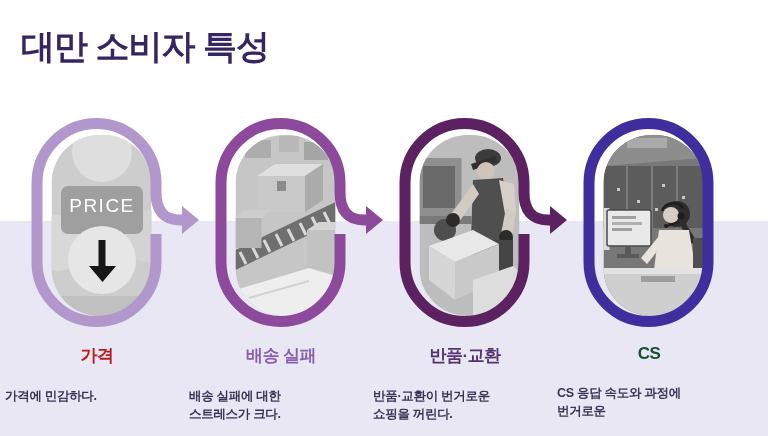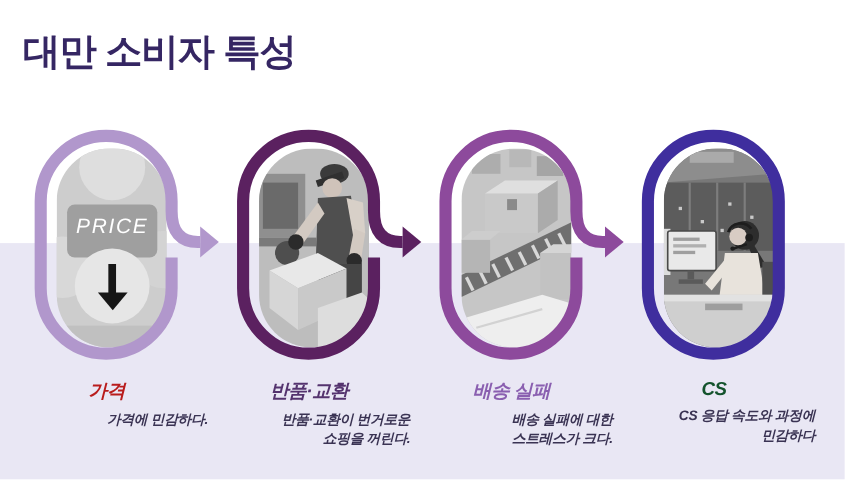--- a/index.html
+++ b/index.html
@@ -8,36 +8,36 @@
     background:#ffffff;
     font-family:"Liberation Sans","DejaVu Sans",sans-serif;
   }
   .stage{position:absolute;inset:0;}
   .band{position:absolute;left:0;top:221px;width:768px;height:215px;background:#e9e7f4;}
   .title{
     position:absolute;left:21px;top:24px;margin:0;
     font-size:34px;font-weight:800;letter-spacing:-1px;color:#352663;
   }
   .cards{position:absolute;left:5px;top:118px;width:758px;display:flex;}
-  .card{width:184px;position:relative;flex:0 0 184px;font-style:italic;}
+  .card{width:184px;position:relative;flex:0 0 184px;}
   .card svg.frame{display:block;overflow:visible;}
   .frame-stroke{fill:none;stroke-width:11;}
   .c0 .frame-stroke{stroke:#b197cc;} .c0 .frame-fill{fill:#b197cc;}
   .c1 .frame-stroke{stroke:#8d4a9c;} .c1 .frame-fill{fill:#8d4a9c;}
   .c2 .frame-stroke{stroke:#5b2160;} .c2 .frame-fill{fill:#5b2160;}
   .c3 .frame-stroke{stroke:#3f2e9e;}
   .step-label{
     margin-top:11px;text-align:center;font-size:17px;font-weight:800;letter-spacing:-0.5px;
   }
   .c0 .step-label{color:#b91c1c;}
   .c1 .step-label{color:#8a5fb0;}
   .c2 .step-label{color:#54336e;}
   .c3 .step-label{color:#14532d;}
   .step-desc{
-    margin-top:5px;text-align:right;font-size:12.5px;font-weight:700;
+    margin-top:20px;text-align:left;font-size:12.5px;font-weight:700;
     line-height:1.45;color:#3a3353;white-space:pre-line;letter-spacing:-0.3px;
   }
   .price-text{fill:#ffffff;font-size:19px;letter-spacing:1.5px;font-family:"Liberation Sans",sans-serif;}
 </style>
 </head>
 <body>
 
 <div class="stage">
   <div class="band"></div>
   <h1 class="title">대만 소비자 특성</h1>
@@ -63,20 +63,62 @@
             <rect x="93.5" y="122" width="7" height="28" fill="#161616"></rect>
             <polygon points="84,148 111,148 97.5,164" fill="#161616"></polygon>
           </g>
           <rect x="46.5" y="178" width="100" height="20" fill="#c0c0c0"></rect>
         </g>
         <path class="frame-stroke" d="M 151 116 L 151 144 A 59.5 59.5 0 0 1 32 144 L 32 65 A 59.5 59.5 0 0 1 151 65 L 151 74 Q 151 102 175 102 L 177 102"></path>
         <polygon class="frame-fill" points="177,88 177,116 194,102"></polygon>
       </svg>
       <div class="step-label">가격</div>
       <div class="step-desc">가격에 민감하다.</div>
+    </div>
+
+    <div class="card c1">
+      <svg class="frame" width="196" height="215" viewBox="0 0 196 215">
+        <defs>
+          <clipPath id="imgclip1">
+              <rect x="46.5" y="17" width="100" height="181" rx="48"></rect>
+            </clipPath>
+        </defs>
+        <g clip-path="url(#imgclip1)">
+          <rect x="46.5" y="17" width="100" height="181" fill="#c6c6c6"></rect>
+          <rect x="56" y="22" width="26" height="18" fill="#adadad"></rect>
+          <rect x="90" y="18" width="20" height="16" fill="#b8b8b8"></rect>
+          <rect x="115" y="24" width="24" height="18" fill="#a5a5a5"></rect>
+          <rect x="68" y="58" width="48" height="36" fill="#c9c9c9"></rect>
+          <polygon points="68,58 86,46 134,46 116,58" fill="#dfdfdf"></polygon>
+          <polygon points="116,58 134,46 134,82 116,94" fill="#ababab"></polygon>
+          <rect x="88" y="63" width="9" height="10" fill="#8a8a8a"></rect>
+          <polygon points="46.5,132 146.5,84 146.5,104 46.5,152" fill="#6f6f6f"></polygon>
+          <g stroke="#d8d8d8" stroke-width="3">
+            <line x1="51" y1="134" x2="57" y2="146"></line>
+            <line x1="63" y1="128" x2="69" y2="140"></line>
+            <line x1="75" y1="122" x2="81" y2="134"></line>
+            <line x1="87" y1="116" x2="93" y2="128"></line>
+            <line x1="99" y1="111" x2="105" y2="123"></line>
+            <line x1="111" y1="105" x2="117" y2="117"></line>
+            <line x1="123" y1="99" x2="129" y2="111"></line>
+            <line x1="135" y1="94" x2="141" y2="106"></line>
+          </g>
+          <rect x="46.5" y="100" width="26" height="30" fill="#b5b5b5"></rect>
+          <polygon points="46.5,100 56,92 82,92 72.5,100" fill="#cdcdcd"></polygon>
+          <rect x="118" y="112" width="28" height="42" fill="#c2c2c2"></rect>
+          <polygon points="118,112 130,104 158,104 146,112" fill="#d5d5d5"></polygon>
+          <polygon points="46.5,172 120,150 146.5,158 146.5,198 46.5,198" fill="#eeeeee"></polygon>
+          <line x1="60" y1="180" x2="120" y2="163" stroke="#d2d2d2" stroke-width="2"></line>
+        </g>
+        <path class="frame-stroke" d="M 151 116 L 151 144 A 59.5 59.5 0 0 1 32 144 L 32 65 A 59.5 59.5 0 0 1 151 65 L 151 74 Q 151 102 175 102 L 177 102"></path>
+        <polygon class="frame-fill" points="177,88 177,116 194,102"></polygon>
+      </svg>
+      <div class="step-label">배송 실패</div>
+      <div class="step-desc">배송 실패에 대한
+스트레스가 크다.</div>
     </div>
 
     <div class="card c2">
       <svg class="frame" width="196" height="215" viewBox="0 0 196 215">
         <defs>
           <clipPath id="imgclip2">
               <rect x="46.5" y="17" width="100" height="181" rx="48"></rect>
             </clipPath>
         </defs>
         <g clip-path="url(#imgclip2)">
@@ -101,62 +143,20 @@
           <polygon points="100,162 140,148 146.5,154 146.5,198 100,198" fill="#dddddd"></polygon>
         </g>
         <path class="frame-stroke" d="M 151 116 L 151 144 A 59.5 59.5 0 0 1 32 144 L 32 65 A 59.5 59.5 0 0 1 151 65 L 151 74 Q 151 102 175 102 L 177 102"></path>
         <polygon class="frame-fill" points="177,88 177,116 194,102"></polygon>
       </svg>
       <div class="step-label">반품·교환</div>
       <div class="step-desc">반품·교환이 번거로운
 쇼핑을 꺼린다.</div>
     </div>
 
-    <div class="card c1">
-      <svg class="frame" width="196" height="215" viewBox="0 0 196 215">
-        <defs>
-          <clipPath id="imgclip1">
-              <rect x="46.5" y="17" width="100" height="181" rx="48"></rect>
-            </clipPath>
-        </defs>
-        <g clip-path="url(#imgclip1)">
-          <rect x="46.5" y="17" width="100" height="181" fill="#c6c6c6"></rect>
-          <rect x="56" y="22" width="26" height="18" fill="#adadad"></rect>
-          <rect x="90" y="18" width="20" height="16" fill="#b8b8b8"></rect>
-          <rect x="115" y="24" width="24" height="18" fill="#a5a5a5"></rect>
-          <rect x="68" y="58" width="48" height="36" fill="#c9c9c9"></rect>
-          <polygon points="68,58 86,46 134,46 116,58" fill="#dfdfdf"></polygon>
-          <polygon points="116,58 134,46 134,82 116,94" fill="#ababab"></polygon>
-          <rect x="88" y="63" width="9" height="10" fill="#8a8a8a"></rect>
-          <polygon points="46.5,132 146.5,84 146.5,104 46.5,152" fill="#6f6f6f"></polygon>
-          <g stroke="#d8d8d8" stroke-width="3">
-            <line x1="51" y1="134" x2="57" y2="146"></line>
-            <line x1="63" y1="128" x2="69" y2="140"></line>
-            <line x1="75" y1="122" x2="81" y2="134"></line>
-            <line x1="87" y1="116" x2="93" y2="128"></line>
-            <line x1="99" y1="111" x2="105" y2="123"></line>
-            <line x1="111" y1="105" x2="117" y2="117"></line>
-            <line x1="123" y1="99" x2="129" y2="111"></line>
-            <line x1="135" y1="94" x2="141" y2="106"></line>
-          </g>
-          <rect x="46.5" y="100" width="26" height="30" fill="#b5b5b5"></rect>
-          <polygon points="46.5,100 56,92 82,92 72.5,100" fill="#cdcdcd"></polygon>
-          <rect x="118" y="112" width="28" height="42" fill="#c2c2c2"></rect>
-          <polygon points="118,112 130,104 158,104 146,112" fill="#d5d5d5"></polygon>
-          <polygon points="46.5,172 120,150 146.5,158 146.5,198 46.5,198" fill="#eeeeee"></polygon>
-          <line x1="60" y1="180" x2="120" y2="163" stroke="#d2d2d2" stroke-width="2"></line>
-        </g>
-        <path class="frame-stroke" d="M 151 116 L 151 144 A 59.5 59.5 0 0 1 32 144 L 32 65 A 59.5 59.5 0 0 1 151 65 L 151 74 Q 151 102 175 102 L 177 102"></path>
-        <polygon class="frame-fill" points="177,88 177,116 194,102"></polygon>
-      </svg>
-      <div class="step-label">배송 실패</div>
-      <div class="step-desc">배송 실패에 대한
-스트레스가 크다.</div>
-    </div>
-
     <div class="card c3">
       <svg class="frame" width="196" height="215" viewBox="0 0 196 215">
         <defs>
           <clipPath id="imgclip3">
               <rect x="46.5" y="17" width="100" height="181" rx="48"></rect>
             </clipPath>
         </defs>
         <g clip-path="url(#imgclip3)">
           <rect x="46.5" y="17" width="100" height="181" fill="#787878"></rect>
           <polygon points="46.5,17 146.5,17 146.5,40 46.5,48" fill="#8d8d8d"></polygon>
@@ -193,17 +193,17 @@
           <polygon points="102,118 84,140 90,146 106,126" fill="#e8e3dc"></polygon>
           <rect x="136" y="120" width="10" height="52" fill="#4f4f4f"></rect>
           <rect x="46.5" y="150" width="100" height="48" fill="#cfcfcf"></rect>
           <rect x="46.5" y="150" width="100" height="6" fill="#e2e2e2"></rect>
           <rect x="84" y="158" width="34" height="6" fill="#9e9e9e"></rect>
         </g>
         <rect class="frame-stroke" x="32" y="5.5" width="119" height="198" rx="59.5"></rect>
       </svg>
       <div class="step-label">CS</div>
       <div class="step-desc">CS 응답 속도와 과정에
-민감하다</div>
+번거로운</div>
     </div>
 
   </div>
 </div>
 
 </body></html>

